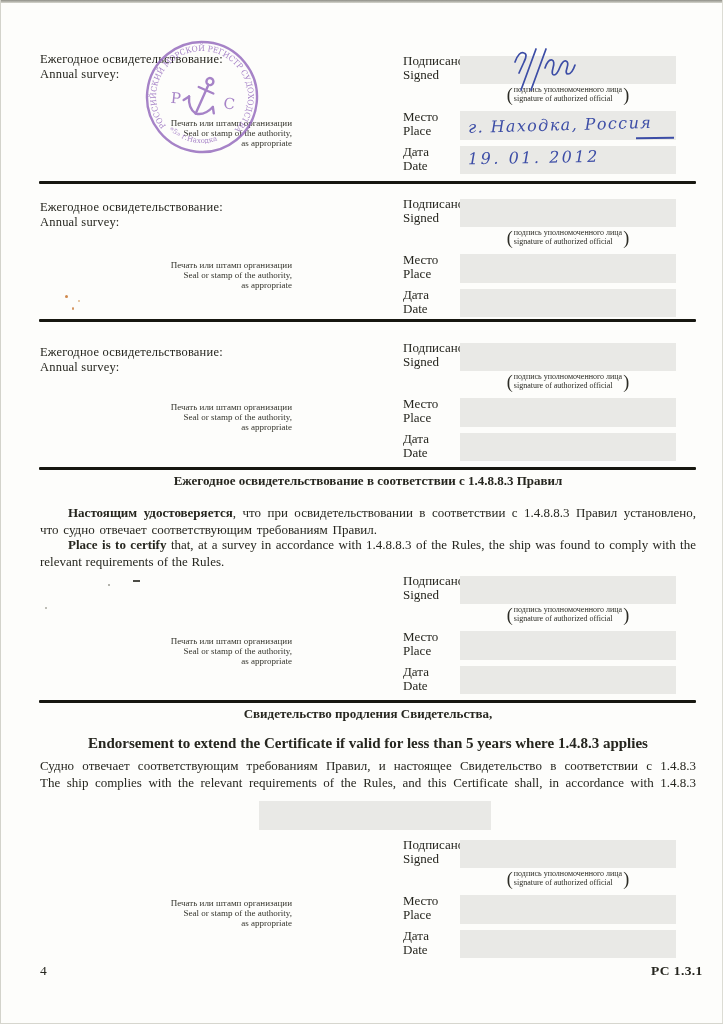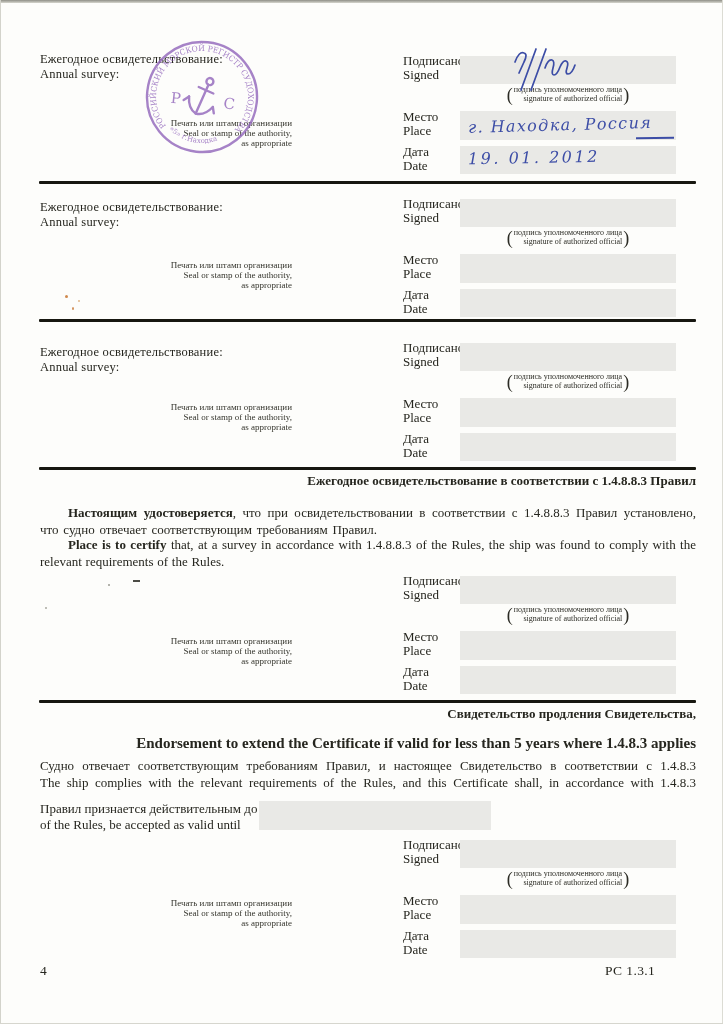--- a/index.html
+++ b/index.html
@@ -26,37 +26,37 @@
     font-size:9px;line-height:10.2px;color:#35352d;}
 
   .sigblock{position:absolute;left:403px;width:293px;height:122px;}
   .sb-lbl{position:absolute;left:0;font-size:13px;line-height:13.5px;}
   .sb-signed{top:-2px}.sb-place{top:54px}.sb-date{top:89px}
   .fillbox{position:absolute;left:57px;width:216px;background:#e9e9e6;}
   .bx-signed{top:0;height:28px}.bx-place{top:55px;height:29px}.bx-date{top:90px;height:28px}
   .paren-note{position:absolute;left:57px;top:30px;width:216px;
     display:flex;align-items:center;justify-content:center;gap:1px;}
   .big-paren{font-size:18px;line-height:18px;color:#2b2b24;}
-  .note-lines{font-size:8px;line-height:8.6px;text-align:right;white-space:nowrap;color:#2b2b24;}
-
-  .h-c{position:absolute;left:40px;width:656px;text-align:right;font-weight:bold;}
+  .note-lines{font-size:8px;line-height:8.6px;text-align:left;white-space:nowrap;color:#2b2b24;}
+
+  .h-c{position:absolute;left:40px;width:656px;text-align:center;font-weight:bold;}
   .h13{font-size:13px;line-height:15px}
   .h12{font-size:12px;line-height:14px}
   .h11{font-size:15px;line-height:13px}
 
   .para{position:absolute;left:40px;width:656px;font-size:13px;line-height:16.5px;
     text-align:justify;text-indent:28px;word-spacing:1.5px;}
   .jline{position:absolute;left:40px;width:656px;font-size:13px;line-height:16px;
     text-align:justify;text-align-last:justify;white-space:nowrap;}
 
   .vu-label{position:absolute;left:40px;top:801px;font-size:13px;line-height:15.5px;}
   .vu-box{position:absolute;left:259px;top:801px;width:232px;height:29px;background:#e9e9e6;}
 
   .pagenum{position:absolute;left:40px;top:963px;font-size:13.5px;}
-  .formcode{position:absolute;left:605px;top:963px;font-size:13.5px;font-weight:normal;letter-spacing:0.4px;}
+  .formcode{position:absolute;left:651px;top:963px;font-size:13.5px;font-weight:bold;letter-spacing:0.4px;}
 
   .stamp-wrap{position:absolute;left:142px;top:37px;width:120px;height:120px;
     transform:rotate(6deg);opacity:0.8;}
   .stamp-wrap svg text{font-family:"DejaVu Serif",serif;}
 
   .hw{position:absolute;font-style:italic;color:#3c4da6;font-family:"DejaVu Serif",serif;}
   .hw-place{left:468px;top:115px;width:210px;font-size:16px;letter-spacing:1.4px;
     transform:rotate(-1.5deg);white-space:nowrap;}
   .hw-tail{position:absolute;left:636px;top:137px;width:38px;height:1.5px;background:#3c4da6;
     transform:rotate(-1deg);}
@@ -261,24 +261,20 @@
   </div>
 
   <div class="bar" style="top:700px"></div>
 
   <div class="h-c h13" style="top:706px">Свидетельство продления Свидетельства,</div>
   <div class="h-c h11" style="top:737px">Endorsement to extend the Certificate if valid for less than 5 years where 1.4.8.3 applies</div>
 
   <div class="jline" style="top:758px">Судно отвечает соответствующим требованиям Правил, и настоящее Свидетельство в соответствии с 1.4.8.3</div>
   <div class="jline" style="top:775px">The ship complies with the relevant requirements of the Rules, and this Certificate shall, in accordance with 1.4.8.3</div>
 
-  <div class="vu-label">
-    <div>Правил признается действительным до</div>
-    <div>of the Rules, be accepted as valid until</div>
-  </div>
   <div class="vu-box"></div>
 
   <div class="sealnote" style="top:898px">
     <div>Печать или штамп организации</div>
     <div>Seal or stamp of the authority,</div>
     <div>as appropriate</div>
   </div>
   <div class="sigblock" style="top:840px">
     <div class="sb-lbl sb-signed">
       <div>Подписано</div>

